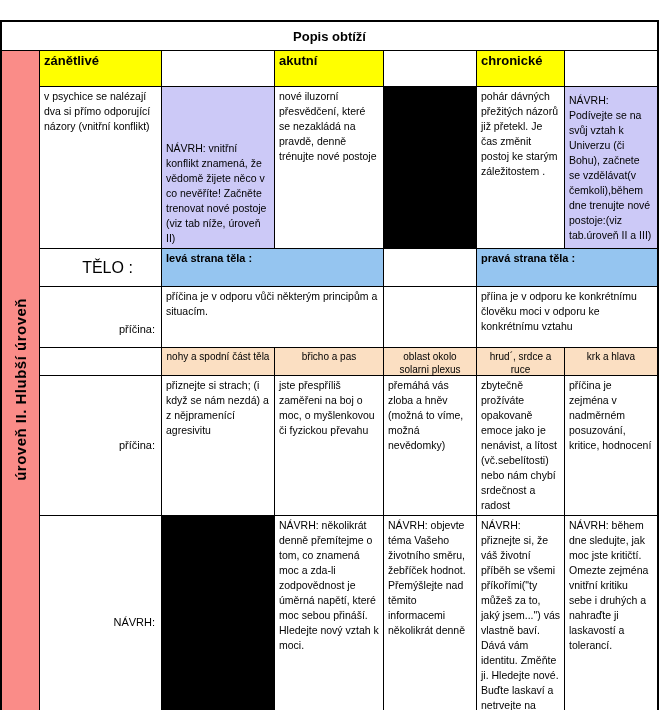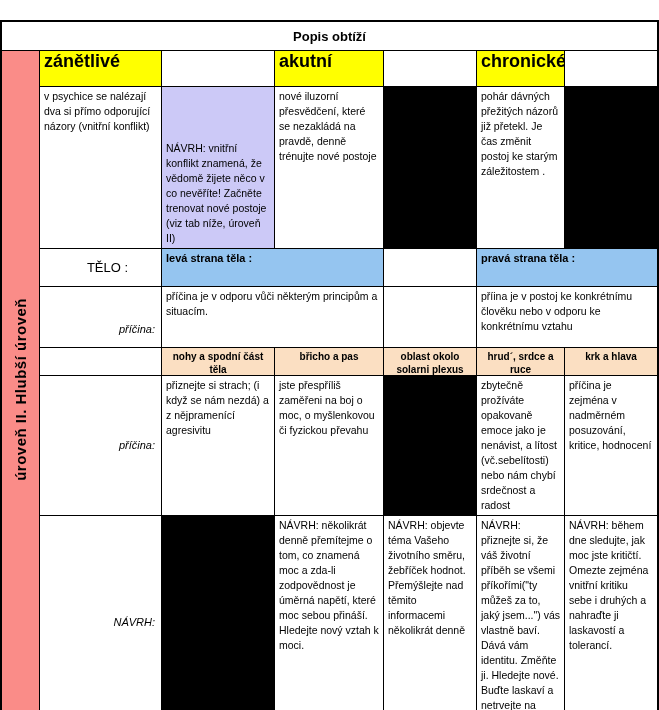--- a/index.html
+++ b/index.html
@@ -39,37 +39,37 @@
     padding:0;
   }
   .band span{
     writing-mode:vertical-rl;
     transform:rotate(180deg);
     font-weight:bold;
     font-size:15px;
     letter-spacing:.5px;
     white-space:nowrap;
   }
-  .yellow{background:var(--yellow);font-weight:bold;font-size:18px;line-height:16px;}
+  .yellow{background:var(--yellow);font-weight:bold;font-size:13px;line-height:16px;}
   .purple{background:var(--purple);}
   .blue{background:var(--blue);font-weight:bold;font-size:11px;}
   .peach{
-    background:var(--peach);font-weight:bold;font-size:10px;line-height:13px;
+    background:var(--peach);font-weight:normal;font-size:10px;line-height:13px;
     display:flex;align-items:flex-start;justify-content:center;text-align:center;
   }
   .vbottom{display:flex;flex-direction:column;justify-content:flex-end;}
   .vcenter{display:flex;flex-direction:column;justify-content:center;}
   .lbl{
-    font-style:italic;font-size:11px;text-align:right;
+    font-size:11px;text-align:right;
     display:flex;flex-direction:column;justify-content:center;
     padding-right:6px;
   }
   .lbl-low{justify-content:flex-end;padding-bottom:10px;}
   .telo{
-    font-size:13px;text-align:center;
+    font-size:16px;text-align:center;
     display:flex;align-items:center;justify-content:center;padding-left:18px;
   }
 </style>
 </head>
 <body>
 
 <div class="sheet">
   <div class="tbl">
 
     <div class="c title" style="grid-column:1/8;grid-row:1">Popis obtíží</div>
@@ -82,41 +82,43 @@
     <div class="c" style="grid-column:3;grid-row:2"></div>
     <div class="c yellow" style="grid-column:4;grid-row:2">akutní</div>
     <div class="c" style="grid-column:5;grid-row:2"></div>
     <div class="c yellow" style="grid-column:6;grid-row:2">chronické</div>
     <div class="c" style="grid-column:7;grid-row:2"></div>
 
     <div class="c" style="grid-column:2;grid-row:3">v psychice se nalézají dva si přímo odporující názory (vnitřní konflikt)</div>
     <div class="c purple vbottom" style="grid-column:3;grid-row:3">NÁVRH: vnitřní konflikt znamená, že vědomě žijete něco v co nevěříte! Začněte trenovat nové postoje (viz tab níže, úroveň II)</div>
     <div class="c" style="grid-column:4;grid-row:3">nové iluzorní přesvědčení, které se nezakládá na pravdě, denně trénujte nové postoje</div>
     <div class="c" style="grid-column:6;grid-row:3">pohár dávných přežitých názorů již přetekl. Je čas změnit postoj ke starým záležitostem .</div>
+    <div class="c purple vcenter" style="grid-column:7;grid-row:3">NÁVRH: Podívejte se na svůj vztah k Univerzu (či Bohu), začnete se vzdělávat(v čemkoli),během dne trenujte nové postoje:(viz tab.úroveň II a III)</div>
 
     <div class="c telo" style="grid-column:2;grid-row:4">TĚLO :</div>
     <div class="c blue" style="grid-column:3/5;grid-row:4">levá strana těla :</div>
     <div class="c" style="grid-column:5;grid-row:4"></div>
     <div class="c blue" style="grid-column:6/8;grid-row:4">pravá strana těla :</div>
 
     <div class="c lbl lbl-low" style="grid-column:2;grid-row:5">příčina:</div>
     <div class="c" style="grid-column:3/5;grid-row:5">příčina je v odporu vůči některým principům  a situacím.</div>
     <div class="c" style="grid-column:5;grid-row:5"></div>
-    <div class="c" style="grid-column:6/8;grid-row:5">příina je v postoj ke konkrétnímu člověku  nebo v odporu ke konkrétnímu vztahu</div>
+    <div class="c" style="grid-column:6/8;grid-row:5">příina je v odporu ke konkrétnímu člověku  moci v odporu ke konkrétnímu vztahu</div>
 
     <div class="c" style="grid-column:2;grid-row:6"></div>
     <div class="c peach" style="grid-column:3;grid-row:6">nohy a spodní část těla</div>
     <div class="c peach" style="grid-column:4;grid-row:6">břicho a pas</div>
     <div class="c peach" style="grid-column:5;grid-row:6">oblast okolo solarni plexus</div>
     <div class="c peach" style="grid-column:6;grid-row:6">hrud´, srdce a ruce</div>
     <div class="c peach" style="grid-column:7;grid-row:6">krk a hlava</div>
 
     <div class="c lbl" style="grid-column:2;grid-row:7">příčina:</div>
     <div class="c" style="grid-column:3;grid-row:7">přiznejte si strach;  (i když se nám nezdá)  a z nějpramenící agresivitu</div>
     <div class="c" style="grid-column:4;grid-row:7">jste přespříliš zaměřeni na boj o moc, o myšlenkovou či fyzickou převahu</div>
+    <div class="c" style="grid-column:5;grid-row:7">přemáhá vás zloba a hněv (možná to víme, možná nevědomky)</div>
     <div class="c" style="grid-column:6;grid-row:7">zbytečně prožíváte opakovaně emoce jako je nenávist, a lítost (vč.sebelítosti) nebo nám chybí srdečnost a radost</div>
     <div class="c" style="grid-column:7;grid-row:7">příčina je zejména v nadměrném posuzování, kritice, hodnocení</div>
 
     <div class="c lbl" style="grid-column:2;grid-row:8">NÁVRH:</div>
     <div class="c" style="grid-column:4;grid-row:8">NÁVRH: několikrát denně přemítejme o tom, co  znamená moc a zda-li zodpovědnost je úměrná  napětí, které moc sebou přináší.  Hledejte nový vztah k moci.</div>
     <div class="c" style="grid-column:5;grid-row:8">NÁVRH: objevte téma Vašeho životního směru, žebříček hodnot. Přemýšlejte nad těmito informacemi několikrát denně</div>
     <div class="c" style="grid-column:6;grid-row:8">NÁVRH: přiznejte si, že váš životní příběh se všemi příkořími("ty můžeš za to, jaký jsem...") vás vlastně baví. Dává vám identitu. Změňte ji. Hledejte nové. Buďte laskaví a netrvejte na svém starém životě.</div>
     <div class="c" style="grid-column:7;grid-row:8">NÁVRH: během dne sledujte, jak moc jste kritičtí. Omezte zejména vnitřní kritiku sebe i druhých a nahraďte ji laskavostí a tolerancí.</div>
 
   </div>

